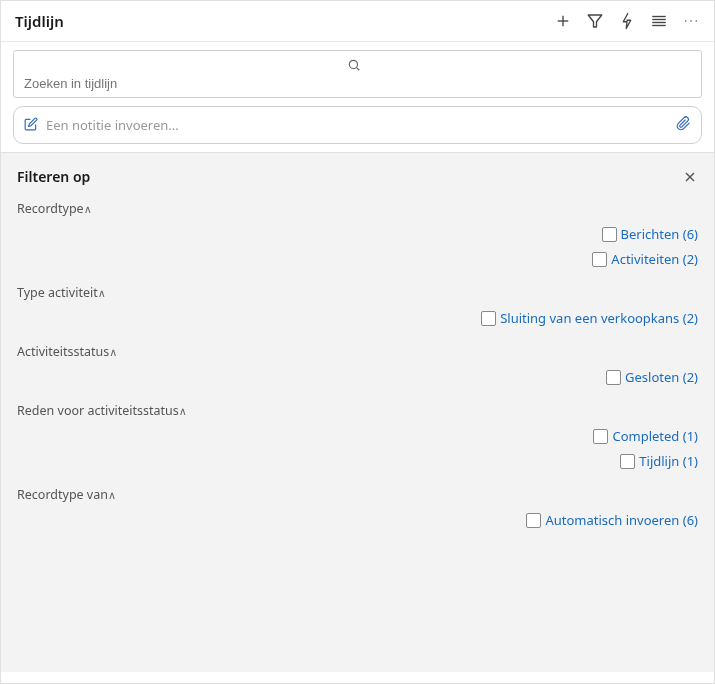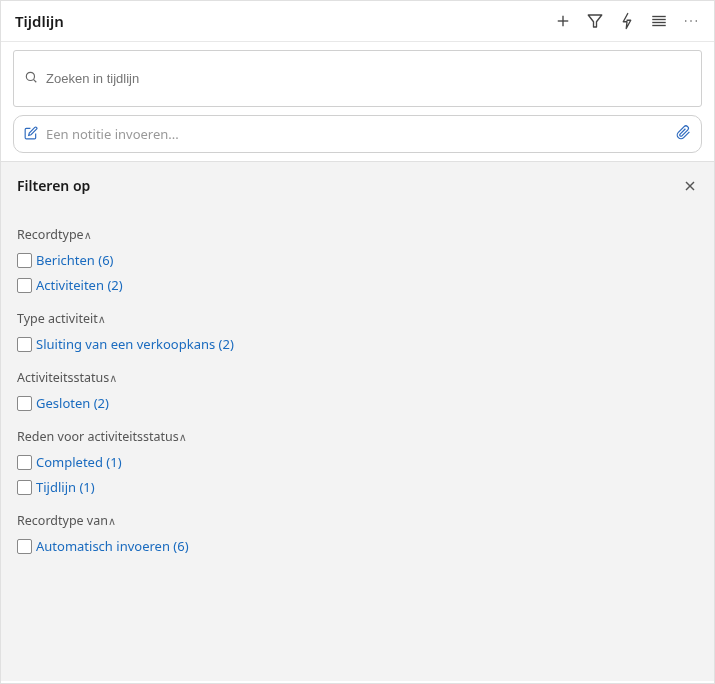--- a/index.html
+++ b/index.html
@@ -45,22 +45,23 @@
       fill: none;
       stroke: #444;
       stroke-width: 1.8;
     }
     .search-bar {
       margin: 8px 12px;
       display: flex;
       align-items: center;
       border: 1px solid #d0d0d0;
       border-radius: 3px;
-      padding: 18px 10px;
-      background: #fff;
+      padding: 6px 10px;
+      background: #fff;
+      flex-direction: column;
     }
     .search-icon {
       color: #666;
       margin-right: 8px;
       font-size: 14px;
     }
     .search-input {
       border: none;
       outline: none;
       font-size: 13px;
@@ -96,21 +97,21 @@
       background: #f3f3f3;
       margin: 0 0 0 0;
       padding: 14px 16px 16px 16px;
       border-top: 1px solid #e0e0e0;
       min-height: 520px;
     }
     .filter-header {
       display: flex;
       align-items: center;
       justify-content: space-between;
-      margin-bottom: 31px;
+      margin-bottom: 14px;
     }
     .filter-title {
       font-size: 14px;
       font-weight: 600;
       color: #1a1a1a;
     }
     .close-btn {
       cursor: pointer;
       color: #555;
       font-size: 16px;
@@ -129,20 +130,21 @@
     }
     .chevron-up {
       font-size: 11px;
       color: #666;
     }
     .checkbox-row {
       display: flex;
       align-items: center;
       margin-bottom: 7px;
       gap: 4px;
+      justify-content: flex-end;
     }
     .checkbox-row input[type="checkbox"] {
       width: 15px;
       height: 15px;
       border: 1.5px solid #888;
       appearance: none;
       -webkit-appearance: none;
       background: #fff;
       cursor: pointer;
       border-radius: 2px;

